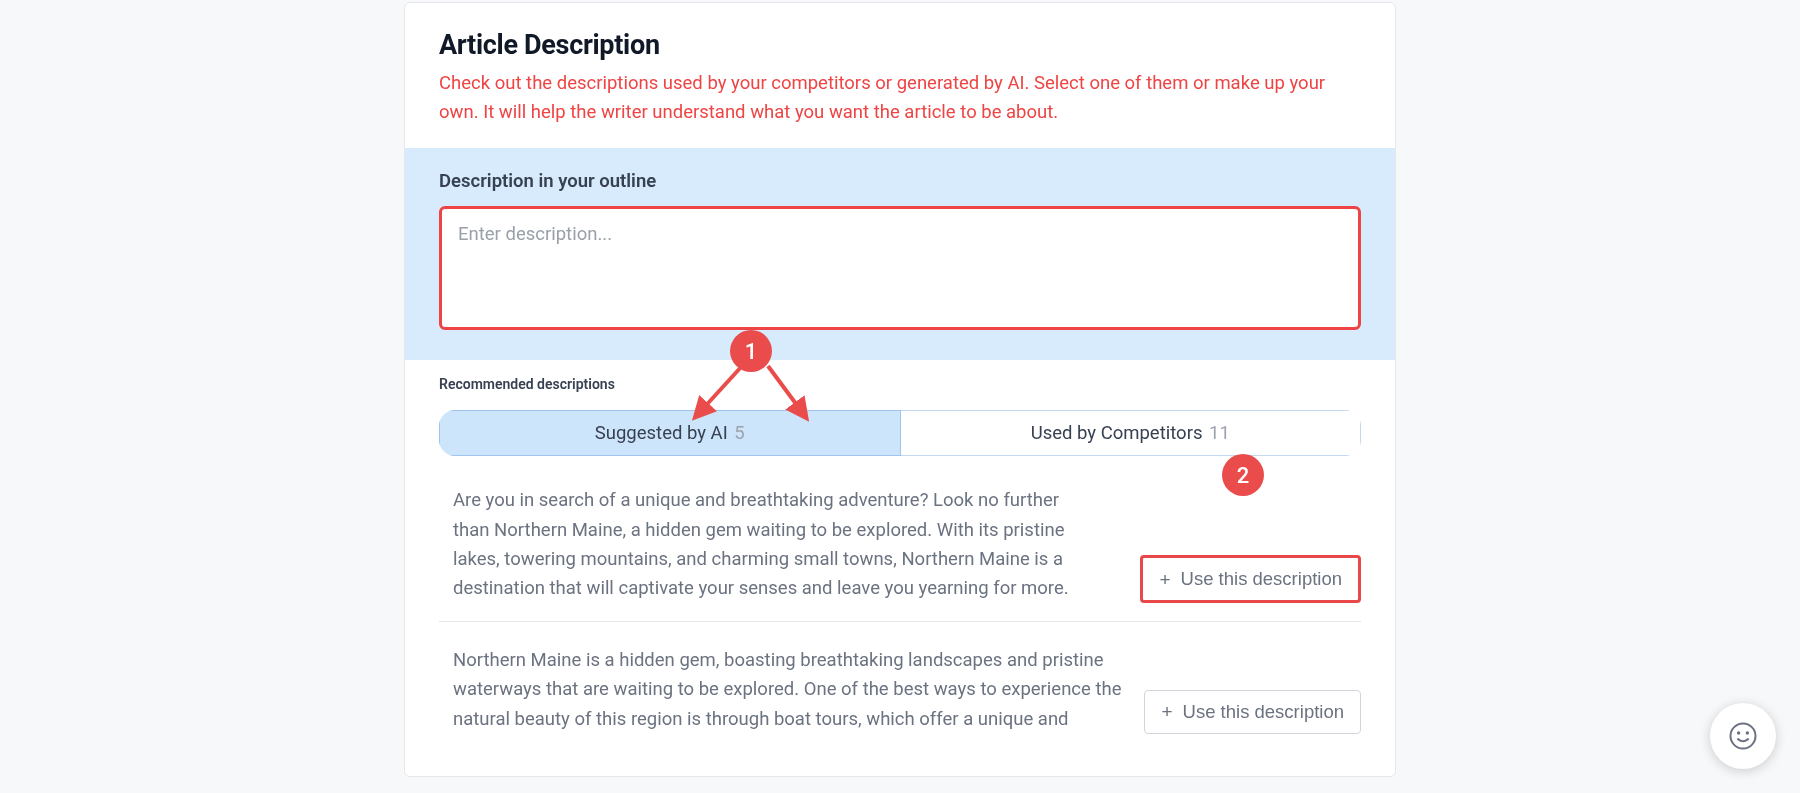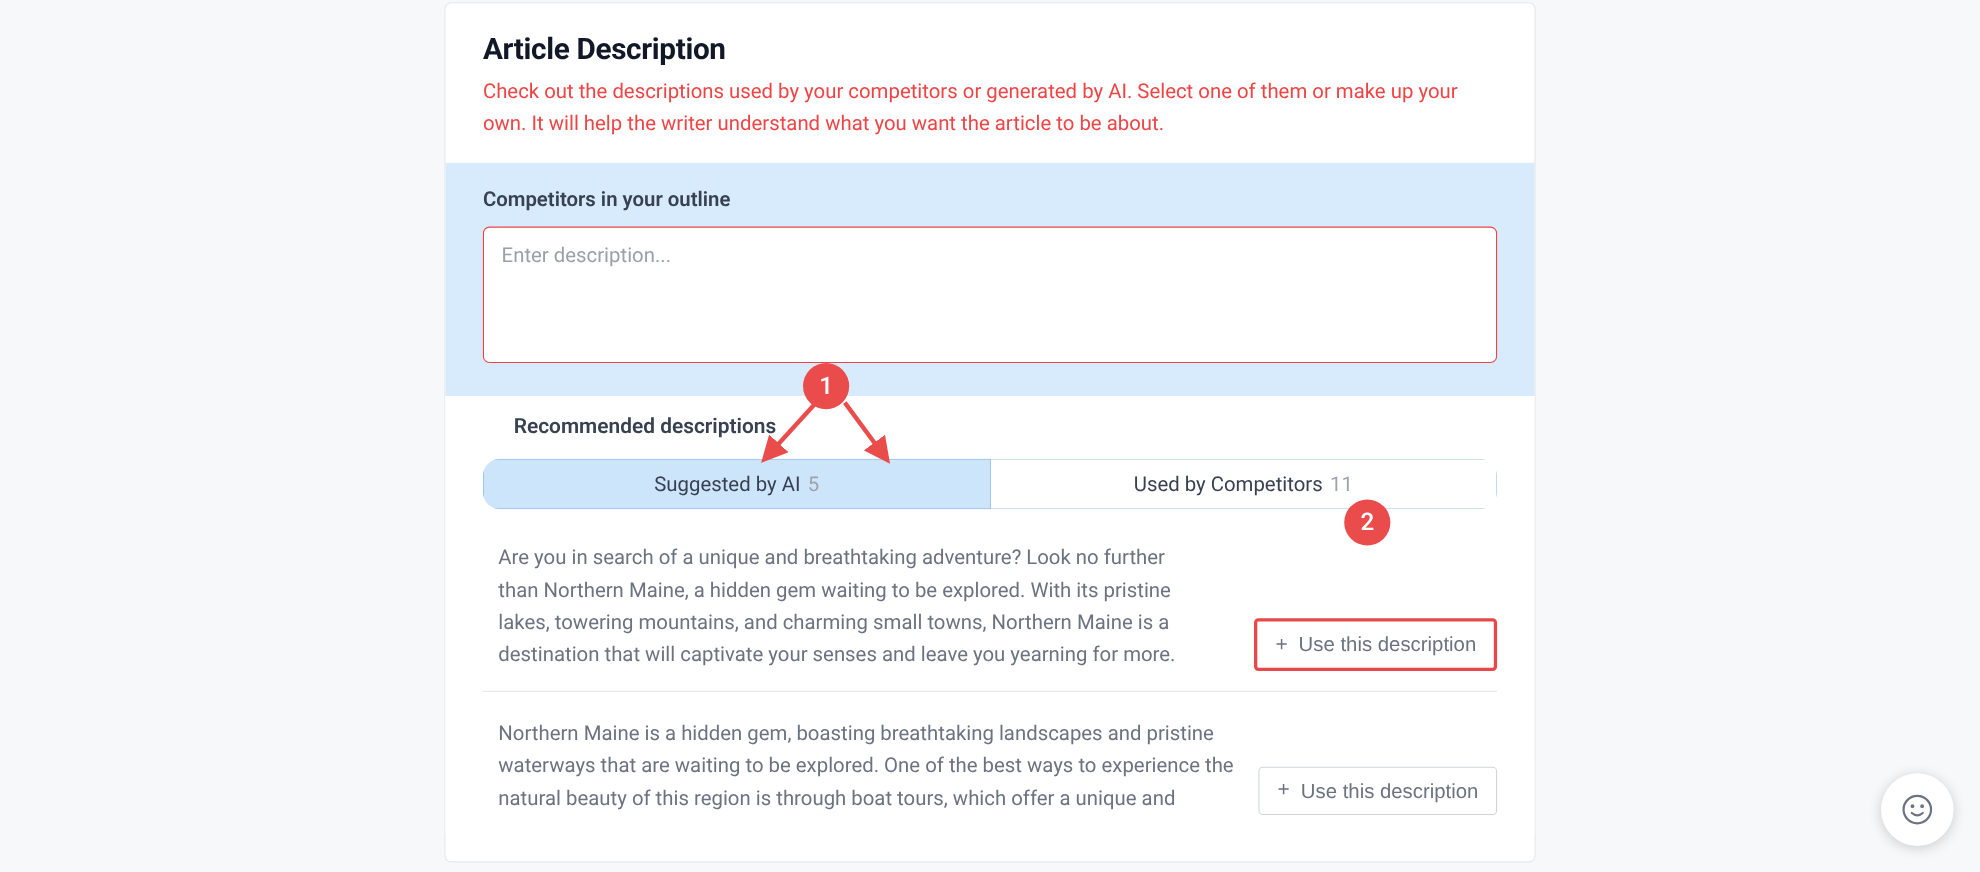--- a/index.html
+++ b/index.html
@@ -55,44 +55,43 @@
     .outline-label {
       font-size: 18.5px;
       font-weight: 600;
       color: #374151;
     }
 
     .description-input {
       width: 100%;
       height: 124px;
       background: #ffffff;
-      border: 1px solid #ef4444;
+      border: 3px solid #ef4444;
       border-radius: 6px;
       margin-top: 14px;
       padding: 14px 16px;
       font-size: 18.5px;
       font-family: inherit;
       color: #374151;
       resize: none;
     }
 
     .description-input::placeholder {
       color: #9aa0a9;
     }
 
     .rec-section {
       padding: 16px 34px 0;
       background: #ffffff;
     }
 
     .rec-label {
-      font-size: 19px;
+      font-size: 14px;
       font-weight: 600;
       color: #374151;
-      margin-left: 28px;
     }
 
     .tabs {
       display: flex;
       margin-top: 18px;
       border-radius: 16px;
       overflow: hidden;
     }
 
     .tab {
@@ -234,21 +233,21 @@
 <body>
 
 <div class="card">
 
   <div class="card-header">
     <h1 class="title">Article Description</h1>
     <p class="subtitle">Check out the descriptions used by your competitors or generated by AI. Select one of them or make up your own. It will help the writer understand what you want the article to be about.</p>
   </div>
 
   <div class="outline-section">
-    <div class="outline-label">Competitors in your outline</div>
+    <div class="outline-label">Description in your outline</div>
     <textarea class="description-input" placeholder="Enter description..." style=""></textarea>
   </div>
 
   <div class="rec-section">
     <div class="rec-label">Recommended descriptions</div>
 
     <div class="tabs">
       <div class="tab tab-active">
         <span class="tab-label-text">Suggested by AI</span>
         <span class="tab-count">5</span>

